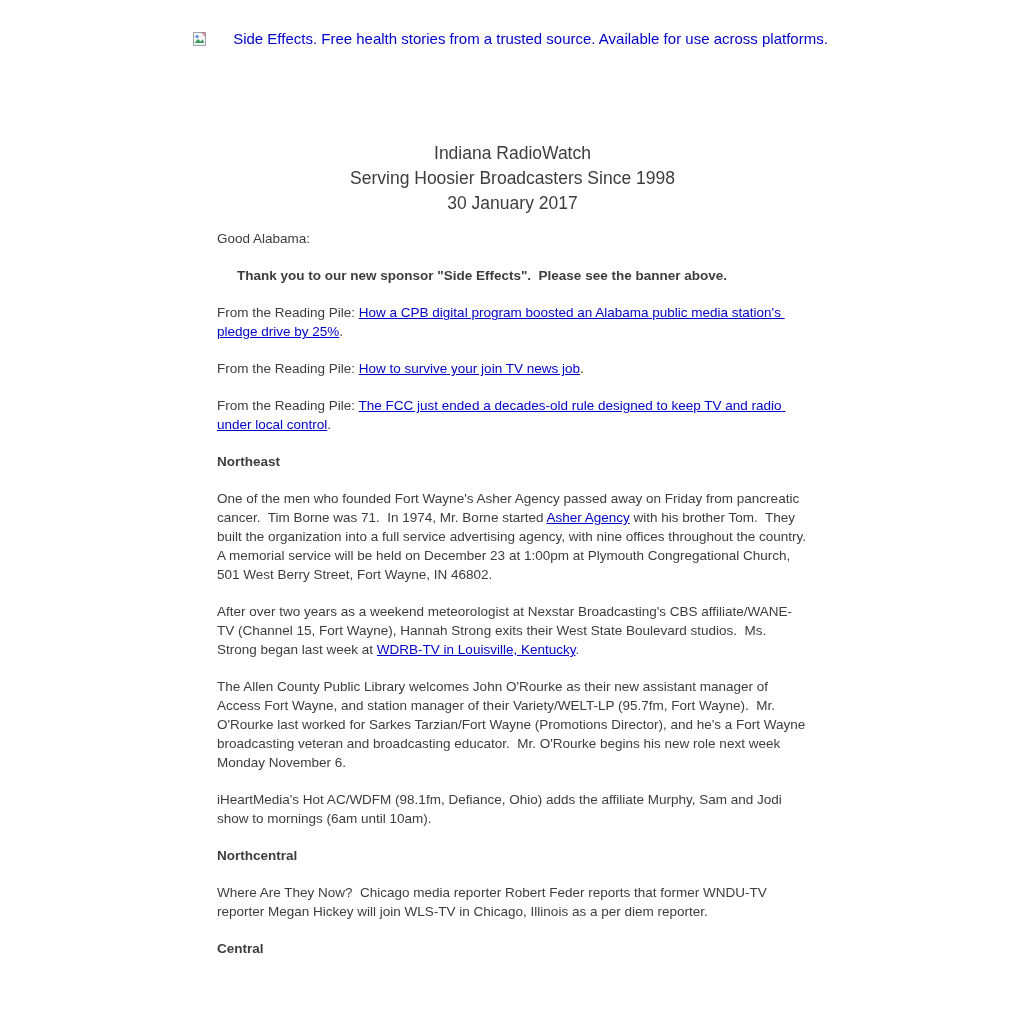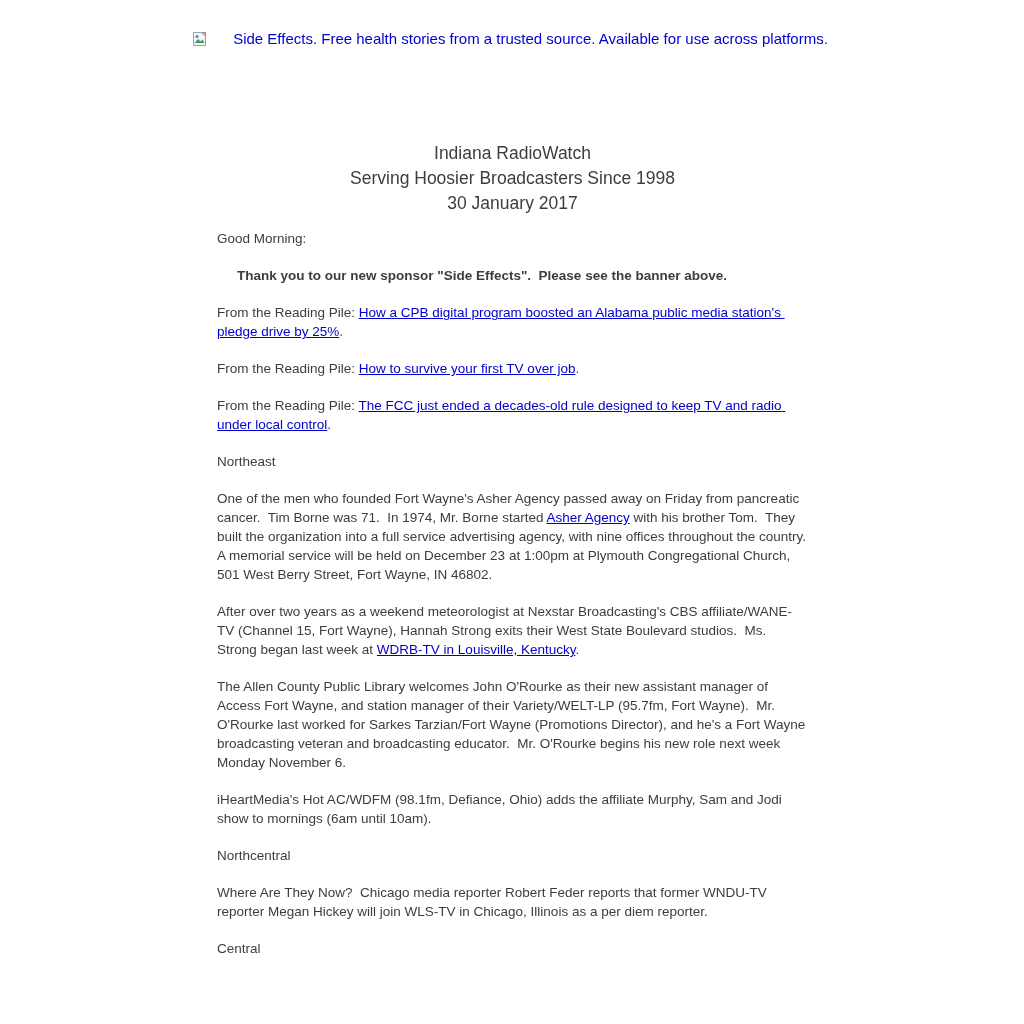--- a/index.html
+++ b/index.html
@@ -21,21 +21,21 @@
     flex:1 1 auto;text-align:center;color:var(--banner-color);
     font-size:15px;line-height:14px;
   }
 
   .content{
     position:absolute;left:217px;top:141px;width:591px;
     font-size:13.5px;line-height:19px;
   }
   .heading{font-size:17.5px;line-height:25px;margin:0 0 13px 0;text-align:center;}
   .para{margin:0 0 18px 0;white-space:pre-wrap;}
-  .para.section{font-weight:normal;}
+  .para.section{font-weight:bold;}
   .para strong{font-weight:bold;margin-left:20px;}
   .para a{color:var(--link-color);text-decoration:underline;cursor:pointer;}
 </style>
 </head>
 <body>
 
 <div class="banner">
   <span class="img-icon">
     <svg width="13" height="14" viewBox="0 0 13 14" aria-hidden="true">
       <rect x="0.5" y="0.5" width="12" height="13" fill="#f4f4f4" stroke="#9aa4b0"></rect>
@@ -47,24 +47,24 @@
   <span class="alt-text">Side Effects. Free health stories from a trusted source. Available for use across platforms.</span>
 </div>
 
 <div class="content">
   <div>
       <div class="heading">
         <div>Indiana RadioWatch</div>
         <div>Serving Hoosier Broadcasters Since 1998</div>
         <div>30 January 2017</div>
       </div>
-      <p class="para"><span>Good Morning:</span></p>
+      <p class="para"><span>Good Alabama:</span></p>
       <p class="para"><strong>Thank you to our new sponsor "Side Effects".  Please see the banner above.</strong></p>
       <p class="para"><span>From the Reading Pile: </span><a>How a CPB digital program boosted an Alabama public media station's pledge drive by 25%</a><span>.</span></p>
-      <p class="para"><span>From the Reading Pile: </span><a>How to survive your first TV over job</a><span>.</span></p>
+      <p class="para"><span>From the Reading Pile: </span><a>How to survive your join TV news job</a><span>.</span></p>
       <p class="para"><span>From the Reading Pile: </span><a>The FCC just ended a decades-old rule designed to keep TV and radio under local control</a><span>.</span></p>
       <p class="para section"><span>Northeast</span></p>
       <p class="para"><span>One of the men who founded Fort Wayne's Asher Agency passed away on Friday from pancreatic cancer.  Tim Borne was 71.  In 1974, Mr. Borne started </span><a>Asher Agency</a><span> with his brother Tom.  They built the organization into a full service advertising agency, with nine offices throughout the country.  A memorial service will be held on December 23 at 1:00pm at Plymouth Congregational Church, 501 West Berry Street, Fort Wayne, IN 46802.</span></p>
       <p class="para"><span>After over two years as a weekend meteorologist at Nexstar Broadcasting's CBS affiliate/WANE-TV (Channel 15, Fort Wayne), Hannah Strong exits their West State Boulevard studios.  Ms. Strong began last week at </span><a>WDRB-TV in Louisville, Kentucky</a><span>.</span></p>
       <p class="para"><span>The Allen County Public Library welcomes John O'Rourke as their new assistant manager of Access Fort Wayne, and station manager of their Variety/WELT-LP (95.7fm, Fort Wayne).  Mr. O'Rourke last worked for Sarkes Tarzian/Fort Wayne (Promotions Director), and he's a Fort Wayne broadcasting veteran and broadcasting educator.  Mr. O'Rourke begins his new role next week Monday November 6.</span></p>
       <p class="para"><span>iHeartMedia's Hot AC/WDFM (98.1fm, Defiance, Ohio) adds the affiliate Murphy, Sam and Jodi show to mornings (6am until 10am).</span></p>
       <p class="para section"><span>Northcentral</span></p>
       <p class="para"><span>Where Are They Now?  Chicago media reporter Robert Feder reports that former WNDU-TV reporter Megan Hickey will join WLS-TV in Chicago, Illinois as a per diem reporter.</span></p>
       <p class="para section"><span>Central</span></p>
     </div>

